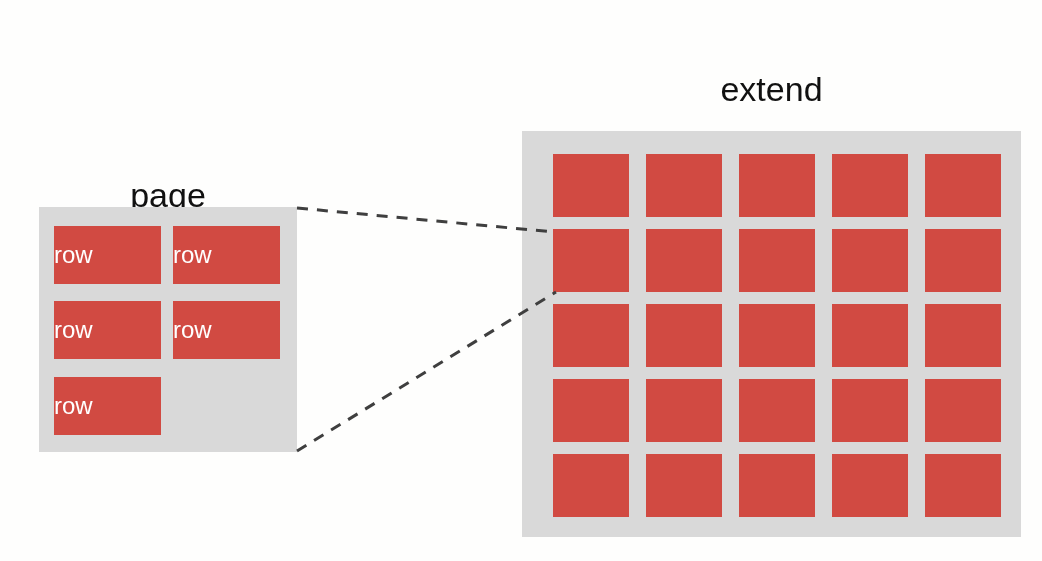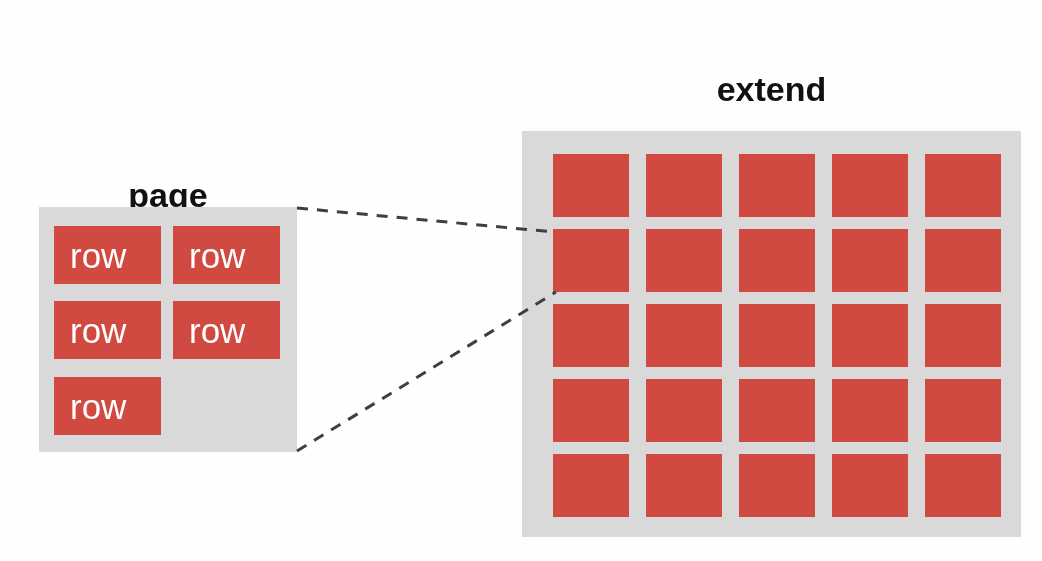--- a/index.html
+++ b/index.html
@@ -17,21 +17,21 @@
   }
 
   
   .caption {
     position: absolute;
     font-size: 34px;
     line-height: 1;
     color: #111111;
     white-space: nowrap;
     text-align: center;
-    font-weight: 700;
+    font-weight: 400;
   }
   #page-caption  { left: 0px;   top: 148px; width: 335px; }
   #extend-caption{ left: 522px; top: 72px;  width: 500px; }
 
   
   .container-box {
     position: absolute;
     background: #d9d9d9;
   }
   #page-box {
@@ -45,25 +45,24 @@
     top: 131px;
     width: 499px;
     height: 406px;
   }
 
   
   .row-cell {
     position: absolute;
     background: #d14a42;
     color: #ffffff;
-    font-size: 35px;
+    font-size: 24px;
     line-height: 1;
     display: flex;
     align-items: center;
-    padding-left: 16px;
     box-sizing: border-box;
     white-space: nowrap;
   }
   .grid-cell {
     position: absolute;
     background: #d14a42;
   }
 
   
   #connectors {

